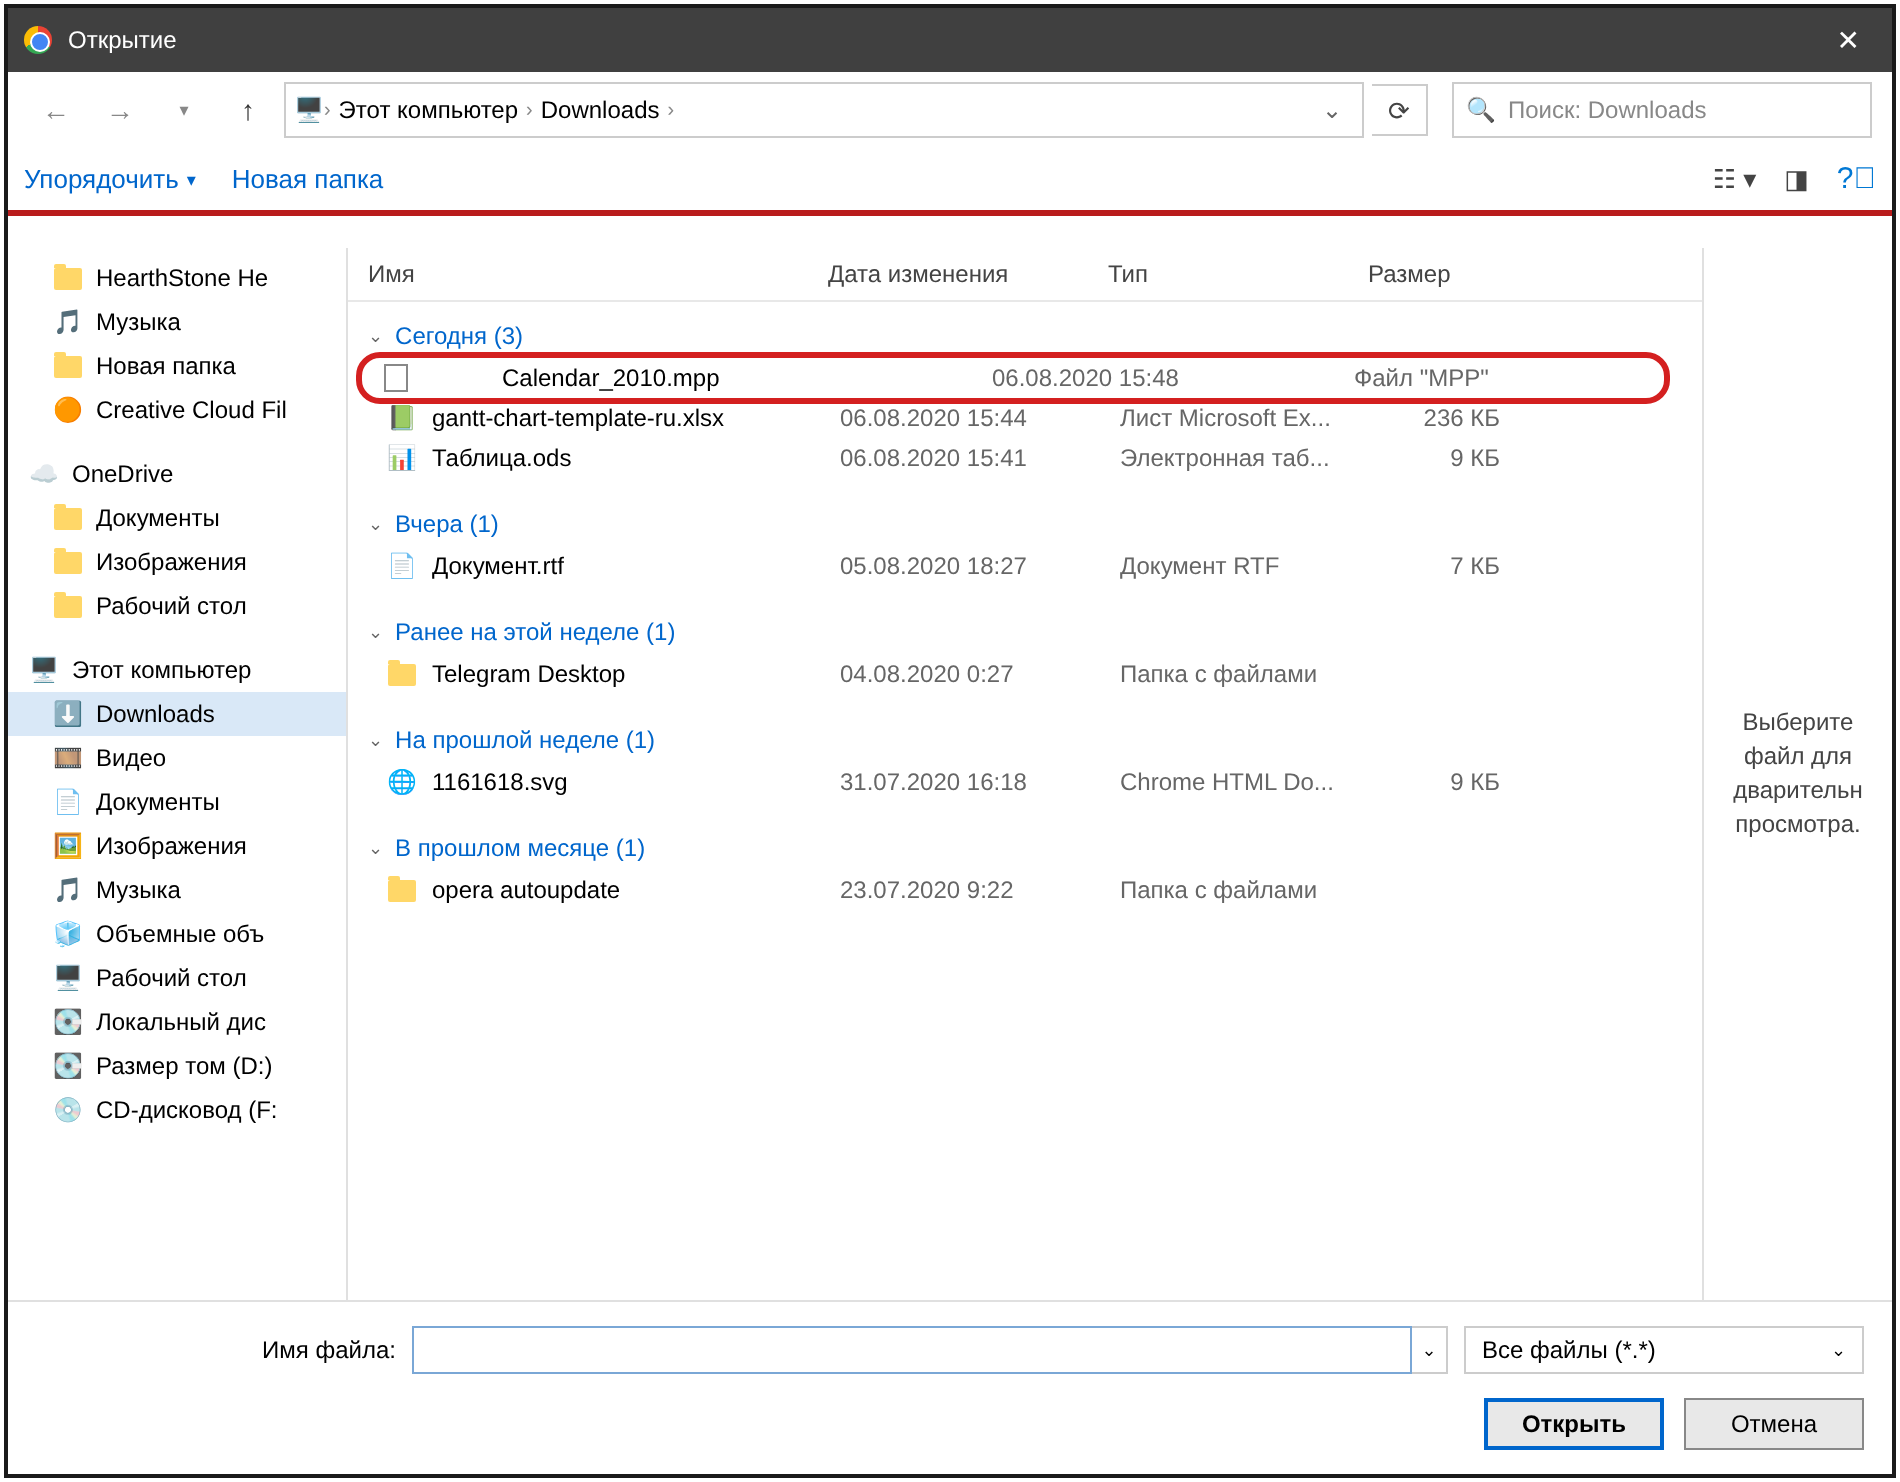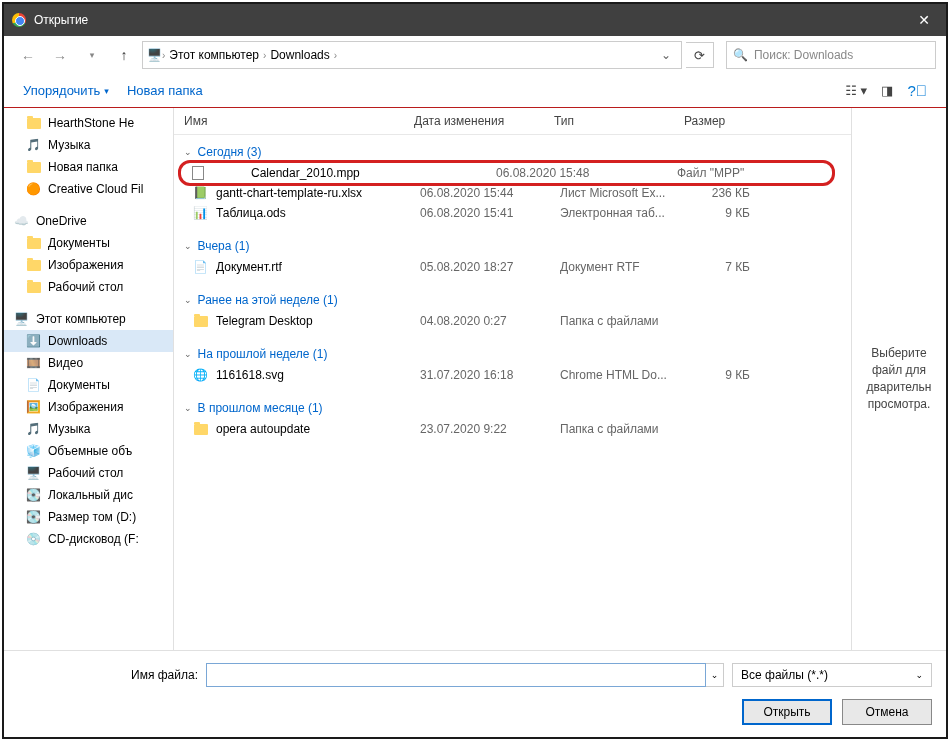--- a/index.html
+++ b/index.html
@@ -12,28 +12,28 @@
 .navbar { height: 38px; display: flex; align-items: center; padding: 6px 10px; gap: 4px; }
 .nav-btn { width: 28px; height: 28px; display:flex; align-items:center; justify-content:center; color:#888; font-size:14px; cursor:pointer;}
 .nav-up{color:#333;}
 .addrbar { flex: 1; border:1px solid #ccc; height:28px; display:flex; align-items:center; padding:0 4px; font-size:12px;}
 .addrbar .seg{padding:0 4px; cursor:pointer;}
 .addrbar .chev{color:#888; font-size:10px;}
 .addrbar .dropdown{margin-left:auto; color:#666; padding:0 6px; cursor:pointer;}
 .refresh-btn{width:28px; height:26px; border:1px solid #ccc; border-left:none; display:flex; align-items:center; justify-content:center; cursor:pointer; font-size:13px; color:#444;}
 .searchbar{width:210px; border:1px solid #ccc; height:28px; margin-left:8px; display:flex; align-items:center; padding:0 6px; font-size:12px; color:#888;}
 .searchbar .sicon{margin-right:6px; font-size:12px;}
-.toolbar{height:34px; border-bottom:1px solid #b91c1c; display:flex; align-items:center; padding:0 19px; font-size:13px; gap:18px;}
+.toolbar{height:34px; border-bottom:3px solid #b91c1c; display:flex; align-items:center; padding:0 8px; font-size:13px; gap:18px;}
 .toolbar .org{color:#0066cc; cursor:pointer; display:flex; align-items:center;}
 .toolbar .org::after{content:"▾"; font-size:9px; margin-left:4px;}
 .toolbar .newf{color:#0066cc; cursor:pointer;}
 .toolbar .right{margin-left:auto; display:flex; align-items:center; gap:14px;}
 .toolbar .view-btn{display:flex; align-items:center; cursor:pointer; font-size:13px; color:#444;}
 .toolbar .help{color:#0078d4; font-size:15px; cursor:pointer;}
-.body{flex:1; display:flex; overflow:hidden;}
+.body{flex:1; display:flex; overflow:hidden;margin-top:16px;}
 .sidebar{width:170px; border-right:1px solid #e0e0e0; overflow-y:auto; font-size:12px; padding:4px 0;}
 .sidebar .item{display:flex; align-items:center; padding:3px 6px 3px 22px; cursor:pointer; white-space:nowrap; overflow:hidden;}
 .sidebar .item.root{padding-left:10px; font-size:12px;}
 .sidebar .item .ico{width:16px; height:16px; margin-right:6px; display:inline-flex; align-items:center; justify-content:center; font-size:12px;}
 .sidebar .item.sel{background:#d9e8f7;}
 .sidebar .sep{height:10px;}
 .folder-ico{background:#ffd768; width:14px; height:11px; border-radius:1px; position:relative; display:inline-block;}
 .folder-ico::before{content:""; position:absolute; top:-2px; left:0; width:6px; height:2px; background:#ffd768; border-radius:1px 1px 0 0;}
 .main{flex:1; display:flex; overflow:hidden;}
 .filelist{flex:1; overflow:auto; font-size:12px;}
@@ -57,21 +57,21 @@
 .preview{width:95px; border-left:1px solid #e0e0e0; display:flex; align-items:center; justify-content:center; text-align:center; font-size:12px; color:#444; padding:8px; line-height:1.4;}
 .footer{border-top:1px solid #e0e0e0; padding:12px 14px; display:flex; flex-direction:column; gap:12px; font-size:12px;}
 .frow1{display:flex; align-items:center; gap:8px;}
 .frow1 .flabel{width:180px; text-align:right;}
 .frow1 .finput{flex:1; display:flex;}
 .frow1 .finput input{flex:1; border:1px solid #7aa7d6; height:24px; padding:0 6px; font-size:12px;}
 .frow1 .finput .idrop{width:18px; border:1px solid #ccc; border-left:none; display:flex; align-items:center; justify-content:center; cursor:pointer; font-size:9px;}
 .frow1 .filter{width:200px; border:1px solid #ccc; height:24px; display:flex; align-items:center; padding:0 8px; cursor:pointer; justify-content:space-between;}
 .frow2{display:flex; justify-content:flex-end; gap:10px;}
 .frow2 button{width:90px; height:26px; border:1px solid #888; background:#e8e8e8; font-size:12px; cursor:pointer;}
-.frow2 button.primary{border:2px solid #0066cc; background:#e8e8e8;}
+.frow2 button.primary{border:2px solid #0066cc; background:#e8e8e8;font-weight:bold;}
 .file-ico{width:12px; height:14px; border:1px solid #888; background:#fff; position:relative; display:inline-block;}
 </style>
 </head>
 <body>
 
 <div class="outer">
   <div class="titlebar">
     <span class="chrome-icon"></span>
     <span>Открытие</span>
     <span class="close">✕</span>

